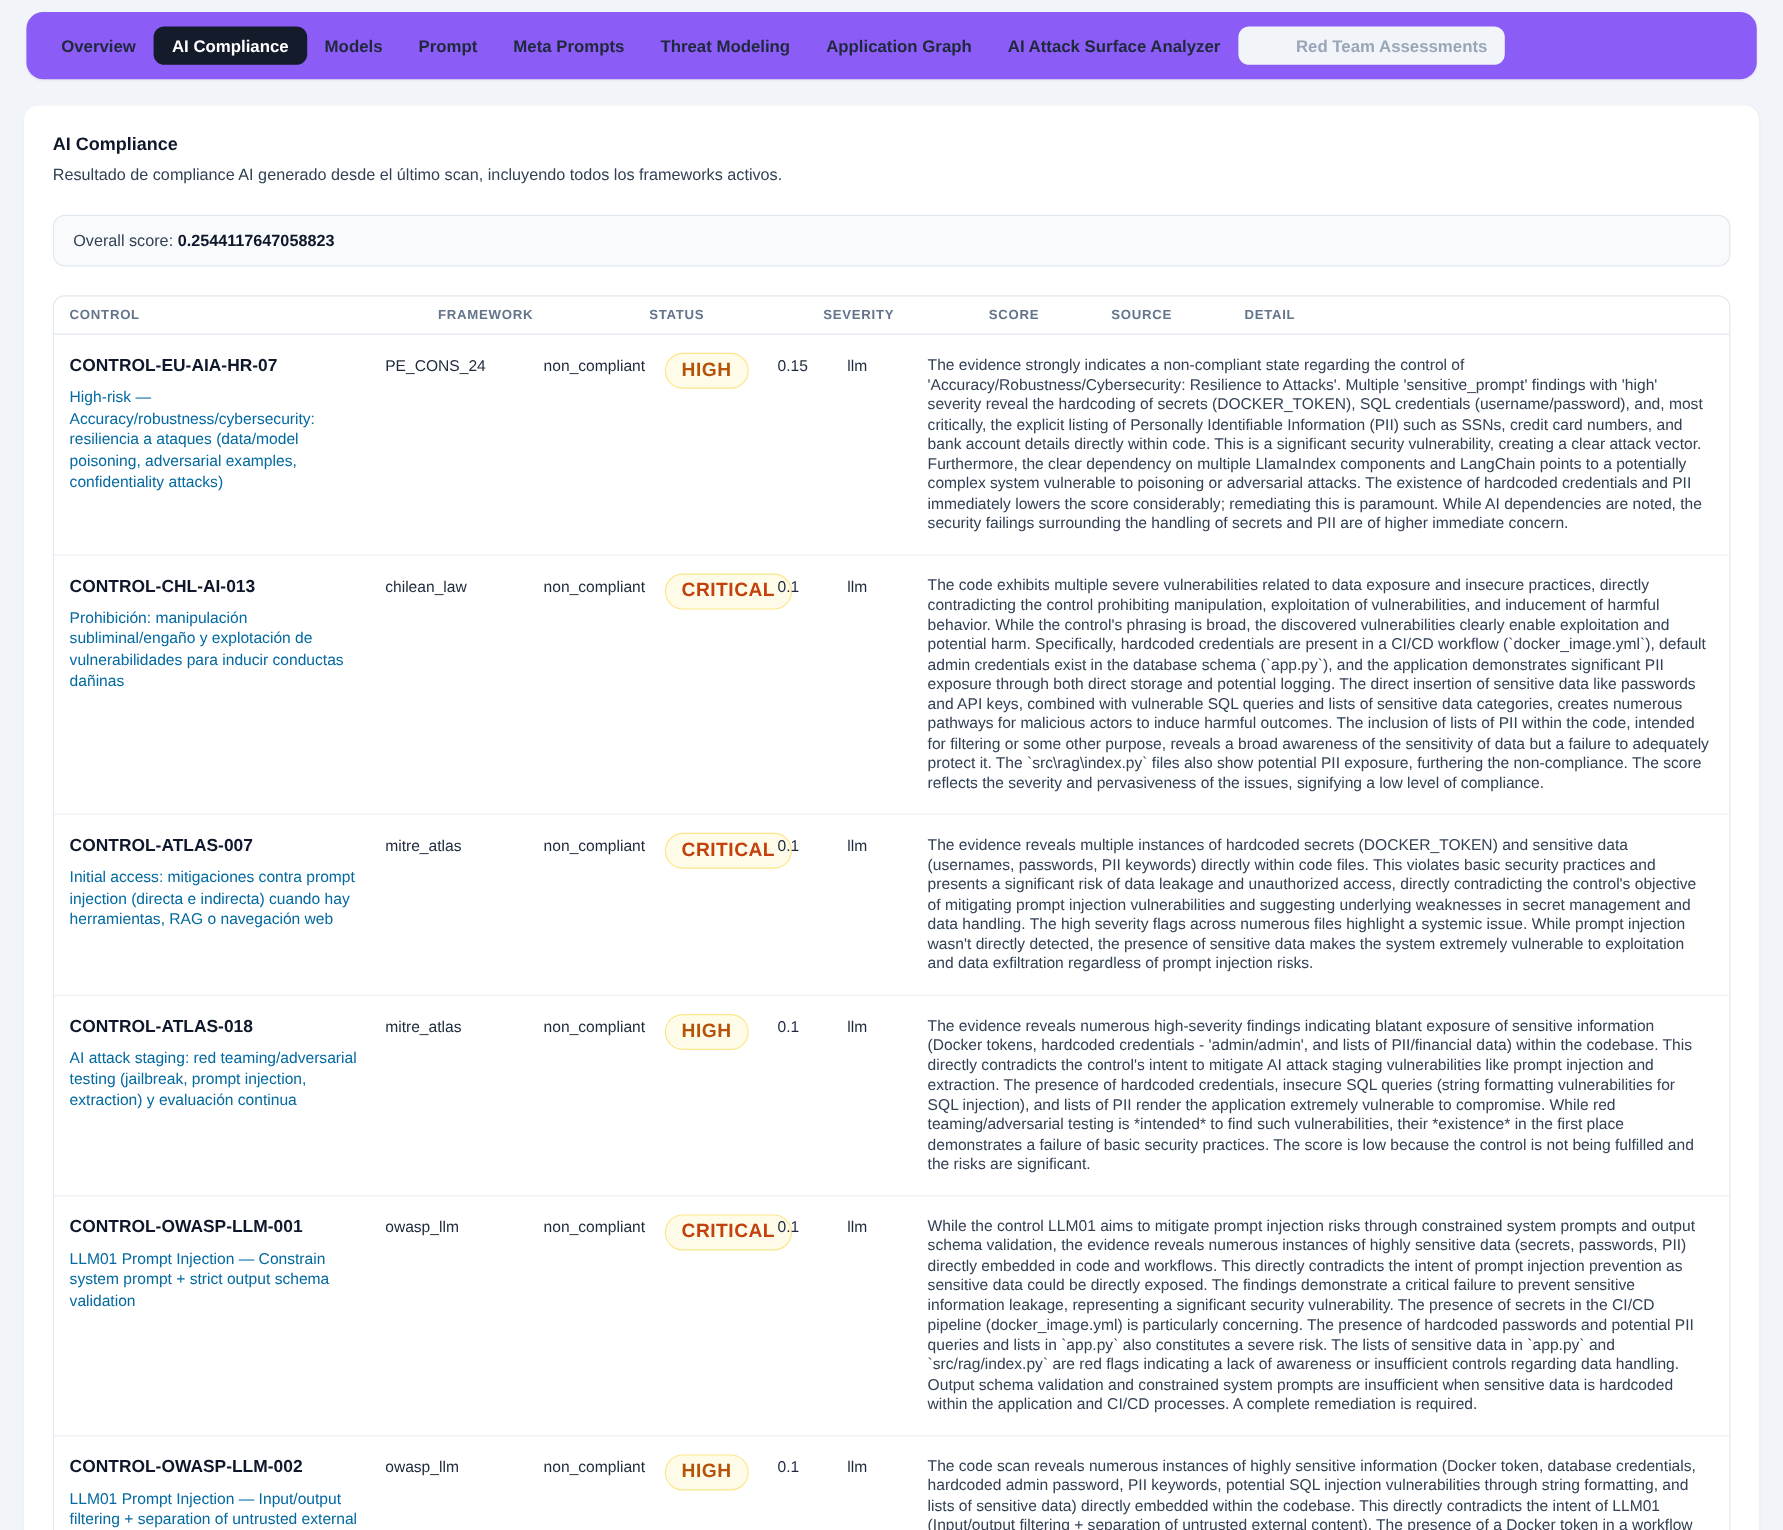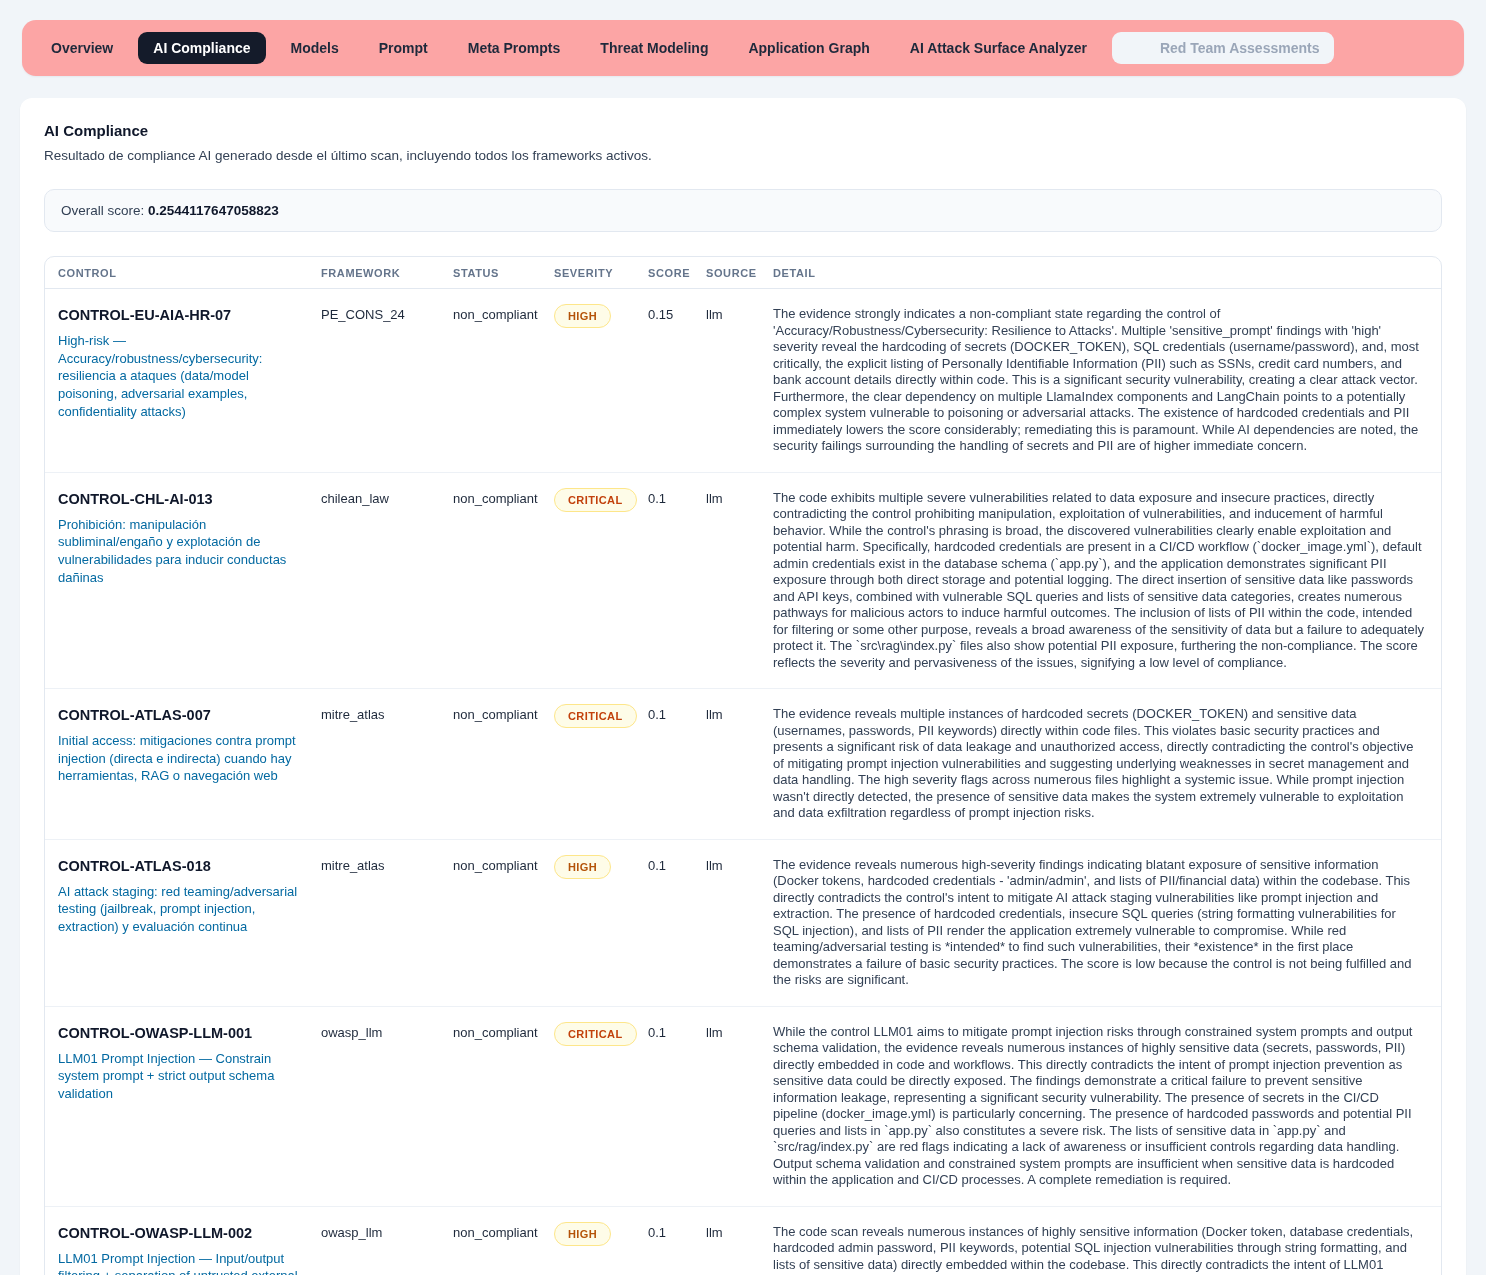--- a/index.html
+++ b/index.html
@@ -6,25 +6,25 @@
   html, body { margin: 0; padding: 0; }
   body {
     width: 1486px; height: 1275px; overflow: hidden;
     background: #f1f5f9;
     font-family: "Liberation Sans", sans-serif;
     color: #0f172a;
   }
 
   
   .tabbar {
-    margin: 20px 22px 0;
-    background: #fca5a5;
+    margin: 10px 22px 0;
+    background: #8b5cf6;
     border-radius: 14px;
     padding: 12px 14px;
-    display: flex; align-items: center; gap: 10px;
+    display: flex; align-items: center; 
     box-shadow: 0 1px 2px rgba(15,23,42,.05);
   }
   .tab {
     padding: 8px 15px;
     font-size: 14px; font-weight: 600; color: #1e293b;
     border-radius: 9px; white-space: nowrap; cursor: pointer;
   }
   .tab.active { background: #141b2a; color: #ffffff; }
   .tab.disabled { background: #f1f5f9; color: #9aa6b8; cursor: default; padding-left: 48px; }
 
@@ -58,36 +58,37 @@
     overflow: hidden;
   }
   .thead, .tr {
     display: grid;
     grid-template-columns: 263px 132px 101px 94px 58px 67px 1fr;
     padding-left: 13px; padding-right: 16px;
   }
   .thead {
     padding-top: 10px; padding-bottom: 9px;
     border-bottom: 1px solid #e2e8f0;
+    gap: 44px;
   }
   .th {
     font-size: 11px; font-weight: 600; letter-spacing: .6px;
     color: #64748b; text-transform: uppercase;
   }
   .tr { padding-top: 15px; padding-bottom: 17px; border-bottom: 1px solid #edf1f6; }
   .tr:last-child { border-bottom: none; }
 
   .td { font-size: 13px; color: #1e293b; padding-top: 3px; }
   .cid { font-size: 14.5px; font-weight: 700; color: #0f172a; margin: 0 0 9px; }
   .cdesc { font-size: 13px; color: #0369a1; line-height: 1.36; padding-right: 20px; }
   .detail { color: #334155; line-height: 16.5px; padding-top: 2px; }
 
   .badge {
     display: inline-block;
-    font-size: 11px; font-weight: 700; letter-spacing: .4px;
+    font-size: 16px; font-weight: 700; letter-spacing: .4px;
     background: #fefce8;
     border: 1.5px solid #fde68a;
     border-radius: 999px;
     padding: 5px 13px;
     margin-top: -3px;
   }
   .badge.high { color: #b45309; }
   .badge.critical { color: #c2410c; }
 </style>
 </head>

